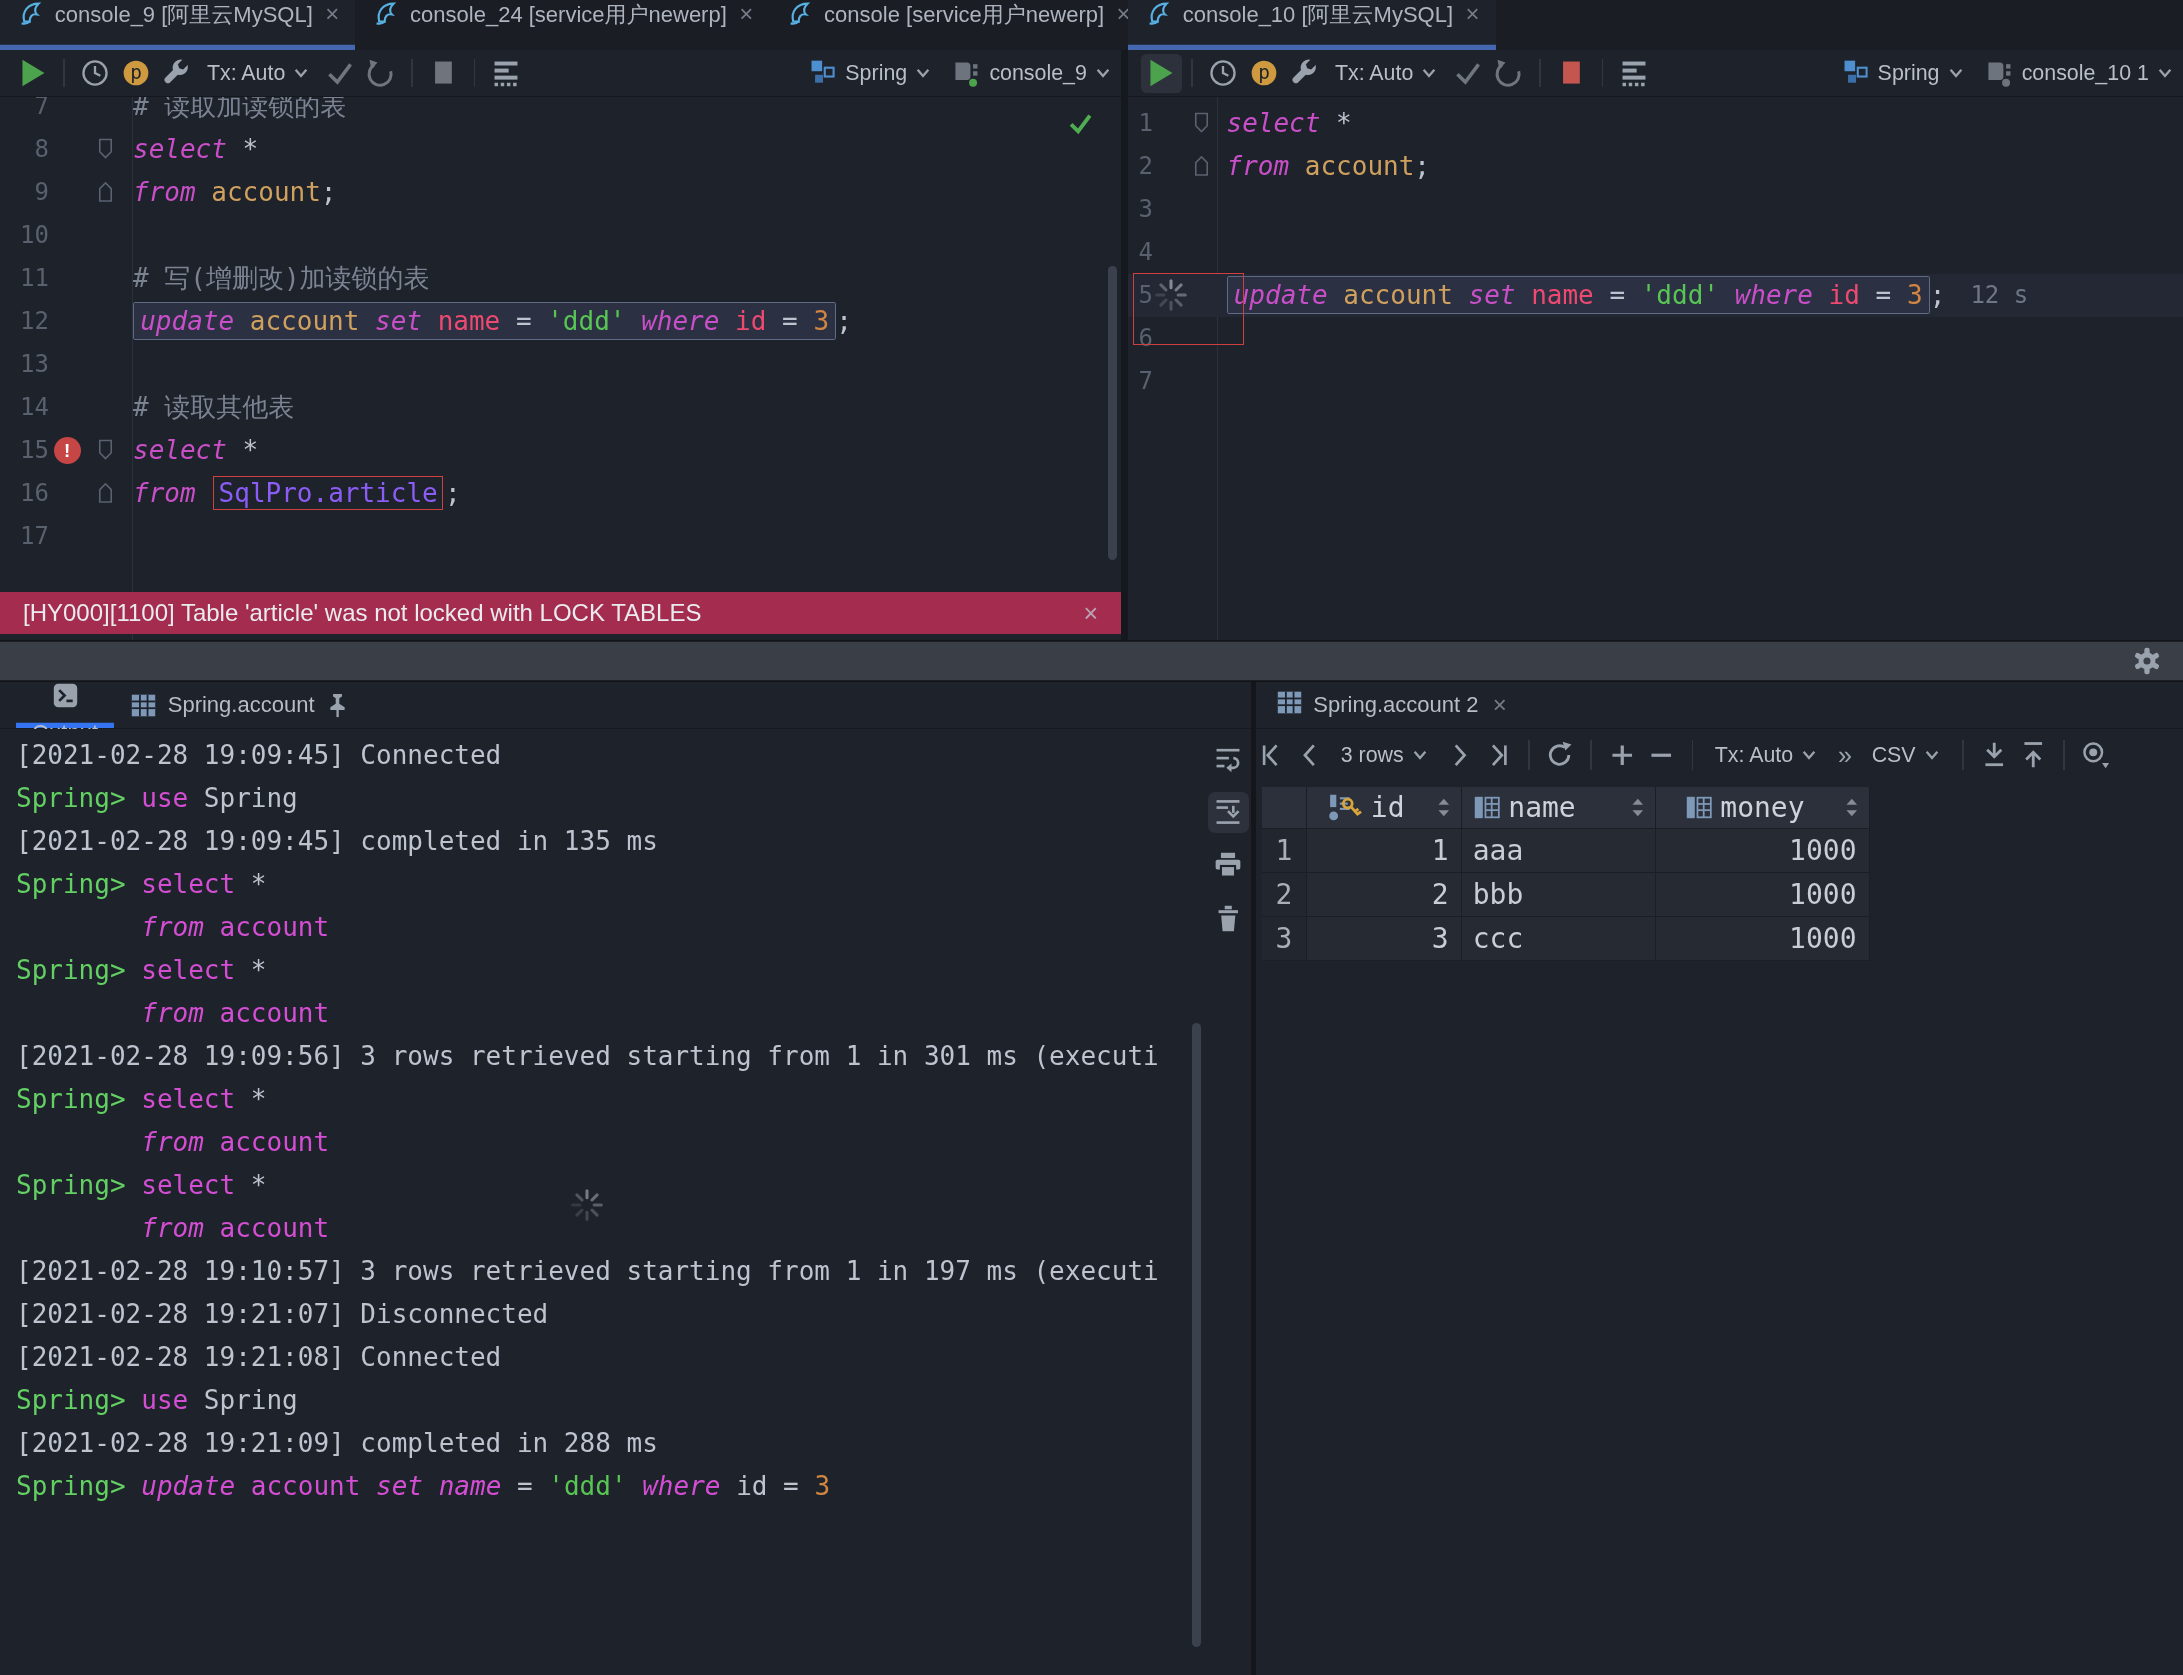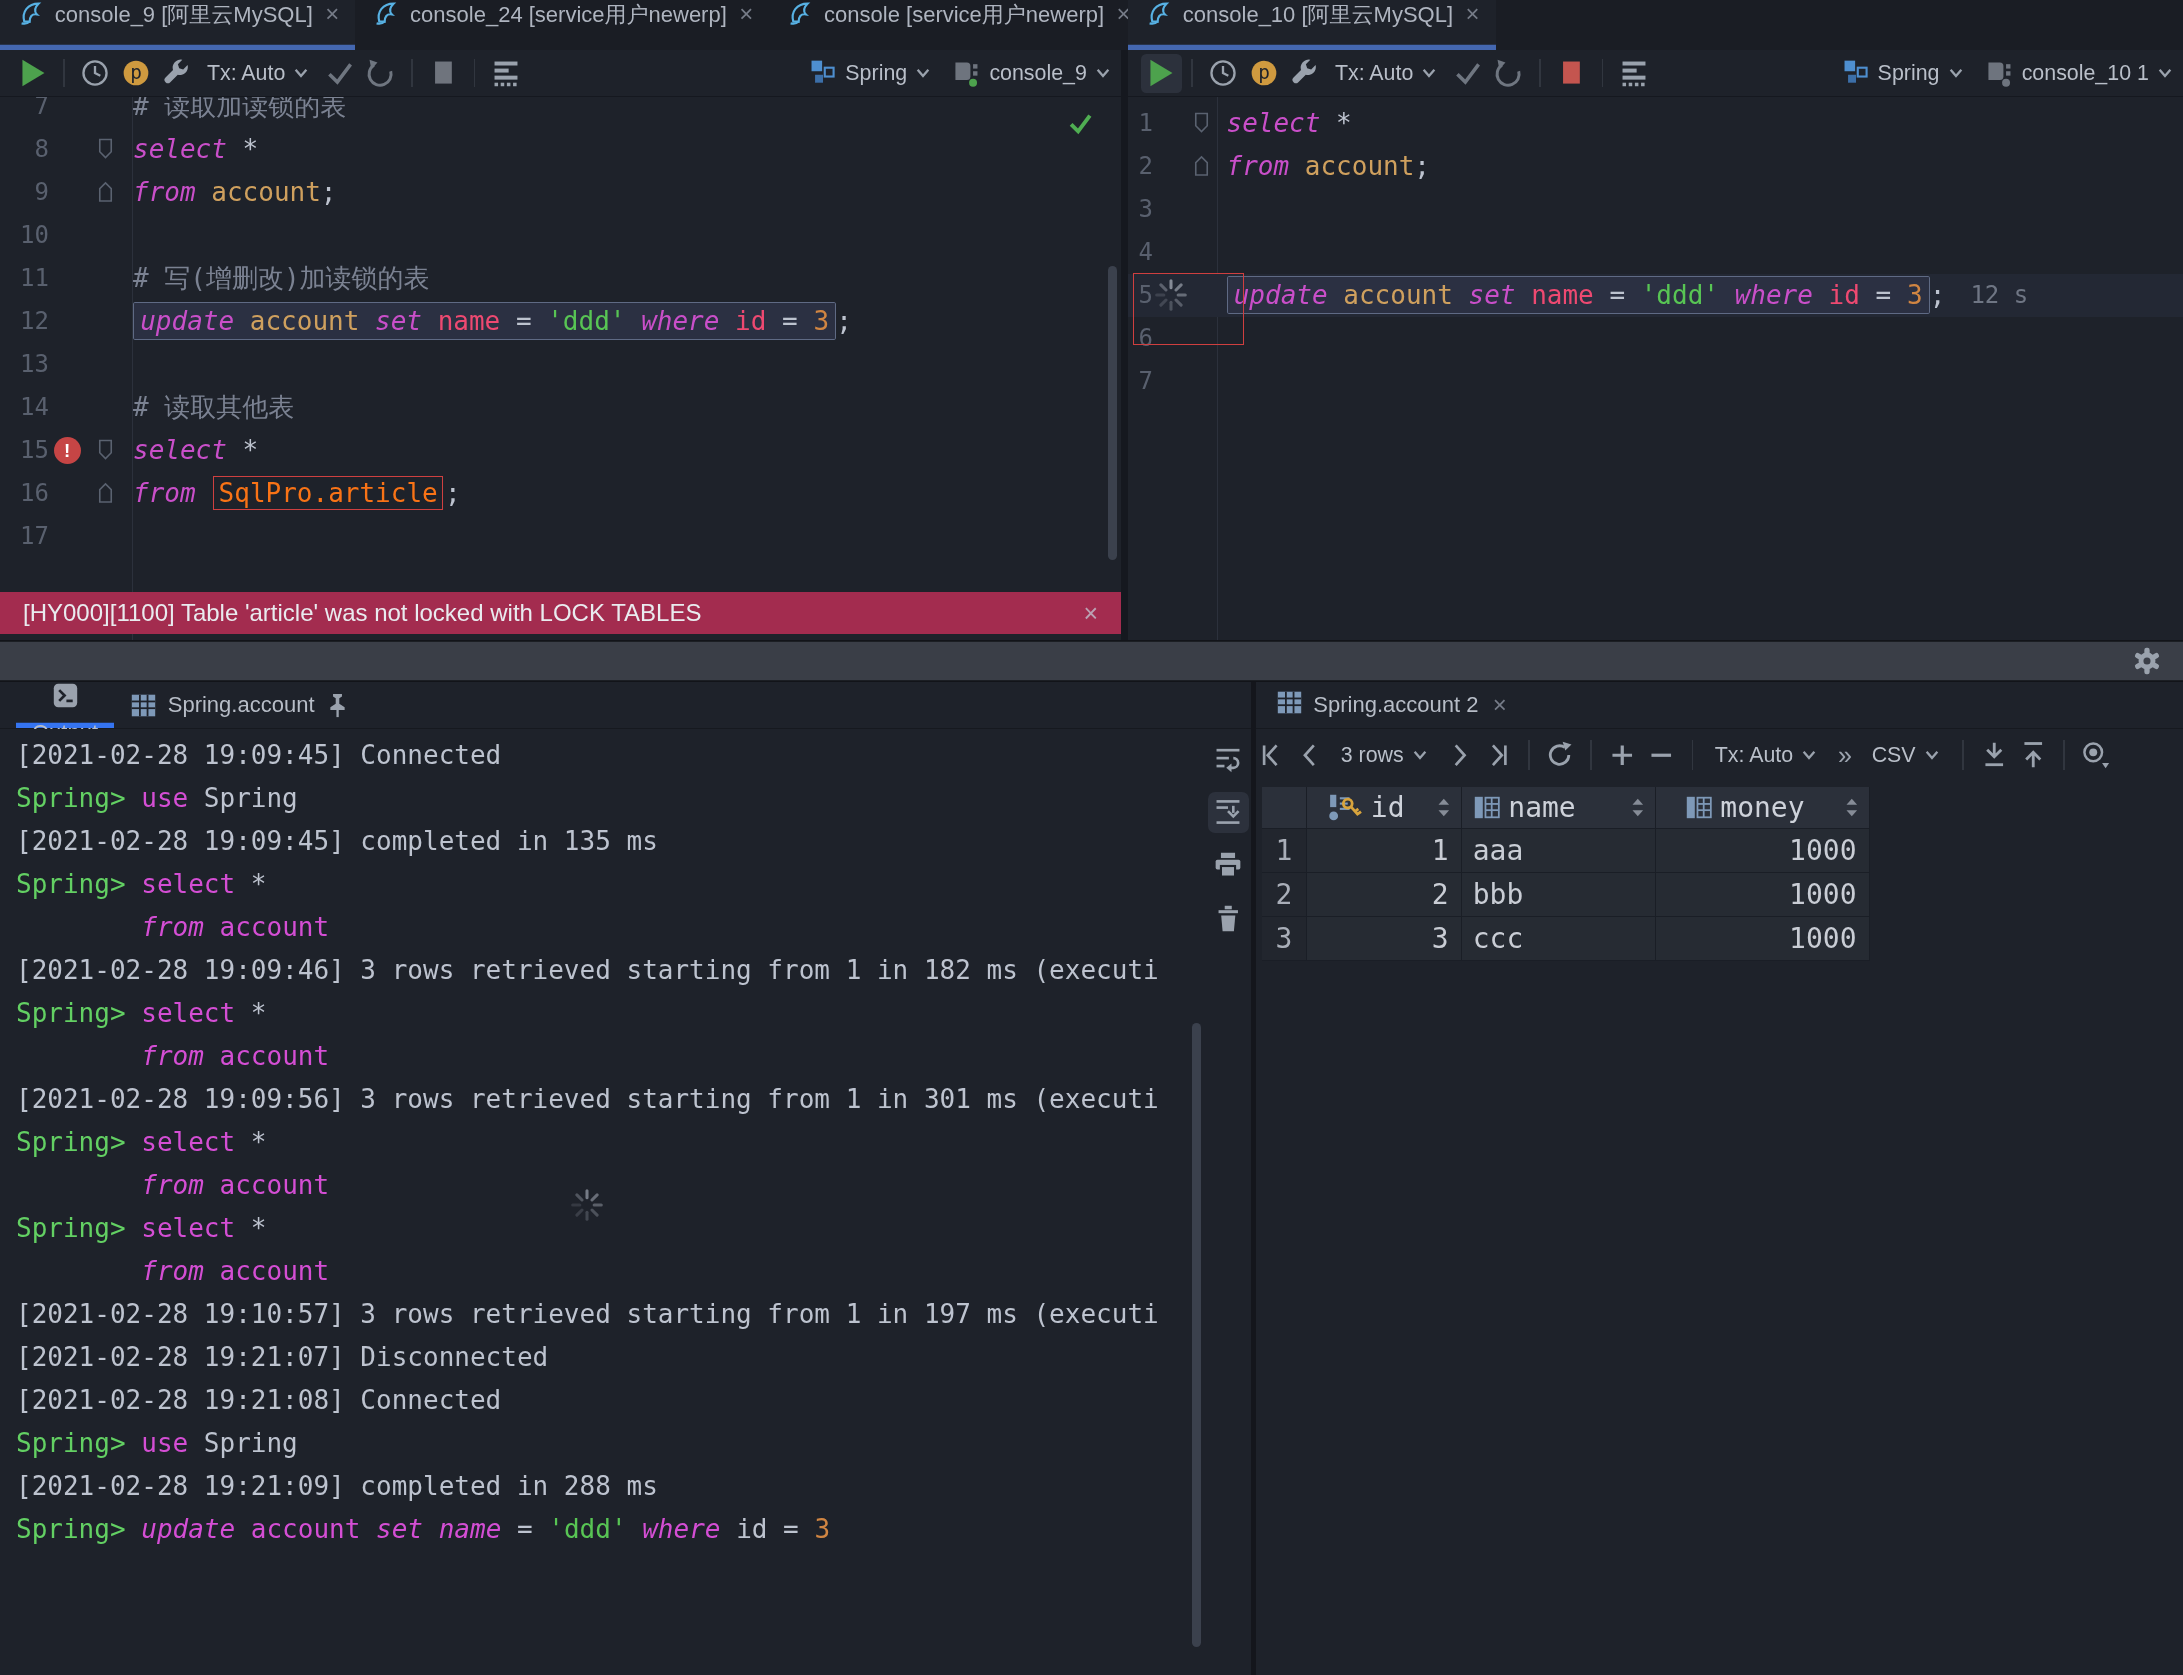--- a/index.html
+++ b/index.html
@@ -49,21 +49,21 @@
   .tk-kw{color:#c94fc9;font-style:italic;}
   .tk-mag{color:#d44ed4;}
   .tk-magi{color:#d44ed4;font-style:italic;}
   .tk-id{color:#cfa05e;}
   .tk-fld{color:#ee4971;}
   .tk-str{color:#58c554;}
   .tk-num{color:#d08542;}
   .tk-cmt{color:#7b8292;}
   .tk-pln{color:#bdc3cf;}
   .tk-prm{color:#63d063;}
-  .tk-idb{color:#f97316;border:1.8px solid #cf4040;padding:0.9px 4.5px;margin:0 1.8px;}
+  .tk-idb{color:#8b5cf6;border:1.8px solid #cf4040;padding:0.9px 4.5px;margin:0 1.8px;}
   .selwrap{display:inline-flex;align-items:center;border:1.8px solid #5f6a84;background:#2b3042;
            padding:2.7px 6.2px;border-radius:1.8px;}
   .time-hint{color:#6f7684;font-size:24px;margin-left:25px;font-family:"DejaVu Sans Mono",monospace;}
   .errdot{width:27px;height:27px;border-radius:50%;background:#c64545;color:#fff;
           font-weight:bold;font-size:18.7px;line-height:27px;text-align:center;}
   .ed-check{position:absolute;right:27px;top:14.3px;}
   .ed-scrollbar{position:absolute;right:4.5px;top:169px;width:9px;height:294px;background:#3b414d;border-radius:4.5px;}
   .redbox{position:absolute;left:4.5px;top:176px;width:109px;height:70px;border:1.8px solid #cf3f3f;}
 
   
@@ -598,21 +598,20 @@
       </div>
     </div>
 
   <div class="output">
     <div class="out-scroll" id="out-scroll">
         <div class="out-line"><span class="tk-pln">[2021-02-28 19:09:45] Connected</span></div>
         <div class="out-line"><span class="tk-prm">Spring&gt;</span><span class="tk-pln"> </span><span class="tk-mag">use</span><span class="tk-pln"> Spring</span></div>
         <div class="out-line"><span class="tk-pln">[2021-02-28 19:09:45] completed in 135 ms</span></div>
         <div class="out-line"><span class="tk-prm">Spring&gt;</span><span class="tk-pln"> </span><span class="tk-mag">select</span><span class="tk-pln"> *</span></div>
         <div class="out-line"><span class="tk-pln">        </span><span class="tk-magi">from</span><span class="tk-pln"> </span><span class="tk-mag">account</span></div>
-        <div class="out-line"><span class="tk-pln">[2021-02-28 19:09:46] 3 rows retrieved starting from 1 in 182 ms (executi</span></div>
         <div class="out-line"><span class="tk-prm">Spring&gt;</span><span class="tk-pln"> </span><span class="tk-mag">select</span><span class="tk-pln"> *</span></div>
         <div class="out-line"><span class="tk-pln">        </span><span class="tk-magi">from</span><span class="tk-pln"> </span><span class="tk-mag">account</span></div>
         <div class="out-line"><span class="tk-pln">[2021-02-28 19:09:56] 3 rows retrieved starting from 1 in 301 ms (executi</span></div>
         <div class="out-line"><span class="tk-prm">Spring&gt;</span><span class="tk-pln"> </span><span class="tk-mag">select</span><span class="tk-pln"> *</span></div>
         <div class="out-line"><span class="tk-pln">        </span><span class="tk-magi">from</span><span class="tk-pln"> </span><span class="tk-mag">account</span></div>
         <div class="out-line"><span class="tk-prm">Spring&gt;</span><span class="tk-pln"> </span><span class="tk-mag">select</span><span class="tk-pln"> *</span></div>
         <div class="out-line"><span class="tk-pln">        </span><span class="tk-magi">from</span><span class="tk-pln"> </span><span class="tk-mag">account</span></div>
         <div class="out-line"><span class="tk-pln">[2021-02-28 19:10:57] 3 rows retrieved starting from 1 in 197 ms (executi</span></div>
         <div class="out-line"><span class="tk-pln">[2021-02-28 19:21:07] Disconnected</span></div>
         <div class="out-line"><span class="tk-pln">[2021-02-28 19:21:08] Connected</span></div>

